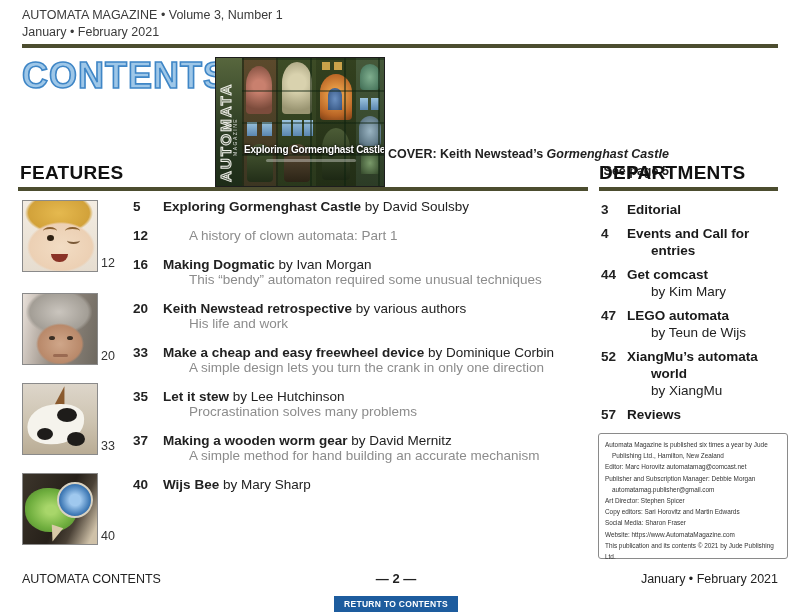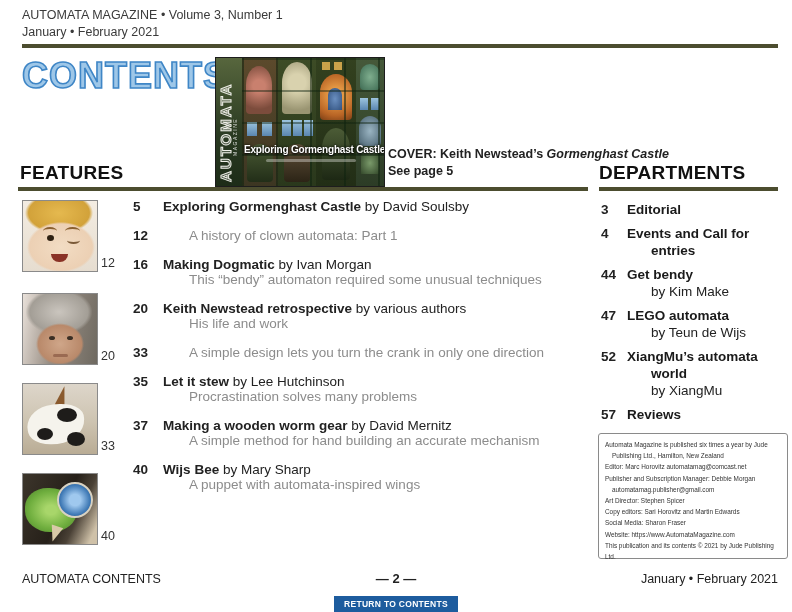--- a/index.html
+++ b/index.html
@@ -29,21 +29,21 @@
   .cov-grid{position:absolute;left:26px;top:0;right:0;bottom:0;
     background:linear-gradient(90deg,rgba(15,35,15,.55) 2px,transparent 2px) 0 0/34px 100%,
                linear-gradient(rgba(15,35,15,.45) 2px,transparent 2px) 0 0/100% 32px;}
   .arch{position:absolute;border-radius:50% 50% 4px 4px / 40% 40% 4px 4px;}
   .win{position:absolute;background:linear-gradient(#9cc4de,#5a86b0);}
   .cov-caption{position:absolute;left:28px;top:86px;font-weight:700;font-size:10px;
     letter-spacing:-.2px;color:#fff;white-space:nowrap;text-shadow:0 1px 2px #000,0 0 3px #000;}
   .cov-credits{position:absolute;left:50px;top:101px;width:90px;height:3px;
     background:rgba(255,255,255,.35);border-radius:2px;}
 
-  .cover-credit{left:388px;top:146px;font-size:12.5px;font-weight:600;color:#222;line-height:17px;}
+  .cover-credit{left:388px;top:146px;font-size:12.5px;font-weight:600;color:#222;line-height:17px;text-align:right;}
   .cover-credit .it{font-style:italic;}
 
   
   .sec-head{font-size:19px;font-weight:800;letter-spacing:.3px;color:#111;}
 
   
   .f-list{left:133px;top:199px;width:456px;display:flex;flex-direction:column;gap:14px;}
   .f-row{display:flex;font-size:13.5px;line-height:15px;}
   .f-num{width:30px;font-weight:700;color:#222;flex:none;}
   .f-body{width:410px;}
@@ -221,20 +221,21 @@
     <div class="f-row">
       <div class="f-num">20</div>
       <div class="f-body">
         <div class="f-title"><span class="b">Keith Newstead retrospective</span> <span>by various authors</span></div>
         <div class="f-sub">His life and work</div>
       </div>
     </div>
     <div class="f-row">
       <div class="f-num">33</div>
       <div class="f-body">
+        <div class="f-title"><span class="b">Make a cheap and easy freewheel device</span> <span>by Dominique Corbin</span></div>
         <div class="f-sub">A simple design lets you turn the crank in only one direction</div>
       </div>
     </div>
     <div class="f-row">
       <div class="f-num">35</div>
       <div class="f-body">
         <div class="f-title"><span class="b">Let it stew</span> <span>by Lee Hutchinson</span></div>
         <div class="f-sub">Procrastination solves many problems</div>
       </div>
     </div>
@@ -242,21 +243,20 @@
       <div class="f-num">37</div>
       <div class="f-body">
         <div class="f-title"><span class="b">Making a wooden worm gear</span> <span>by David Mernitz</span></div>
         <div class="f-sub">A simple method for hand building an accurate mechanism</div>
       </div>
     </div>
     <div class="f-row">
       <div class="f-num">40</div>
       <div class="f-body">
         <div class="f-title"><span class="b">Wijs Bee</span> <span>by Mary Sharp</span></div>
-        <div class="f-sub">A puppet with automata-inspired wings</div>
       </div>
     </div>
   </div>
 
   <div class="abs d-list">
     <div class="d-row">
       <div class="d-num">3</div>
       <div class="d-body">
         <div class="d-title">Editorial</div>
 
@@ -265,22 +265,22 @@
     <div class="d-row">
       <div class="d-num">4</div>
       <div class="d-body">
         <div class="d-title">Events and Call for entries</div>
 
       </div>
     </div>
     <div class="d-row">
       <div class="d-num">44</div>
       <div class="d-body">
-        <div class="d-title">Get bendy</div>
-        <div class="d-author hide-if-empty">by Kim Make</div>
+        <div class="d-title">Get comcast</div>
+        <div class="d-author hide-if-empty">by Kim Mary</div>
       </div>
     </div>
     <div class="d-row">
       <div class="d-num">47</div>
       <div class="d-body">
         <div class="d-title">LEGO automata</div>
         <div class="d-author hide-if-empty">by Teun de Wijs</div>
       </div>
     </div>
     <div class="d-row">

